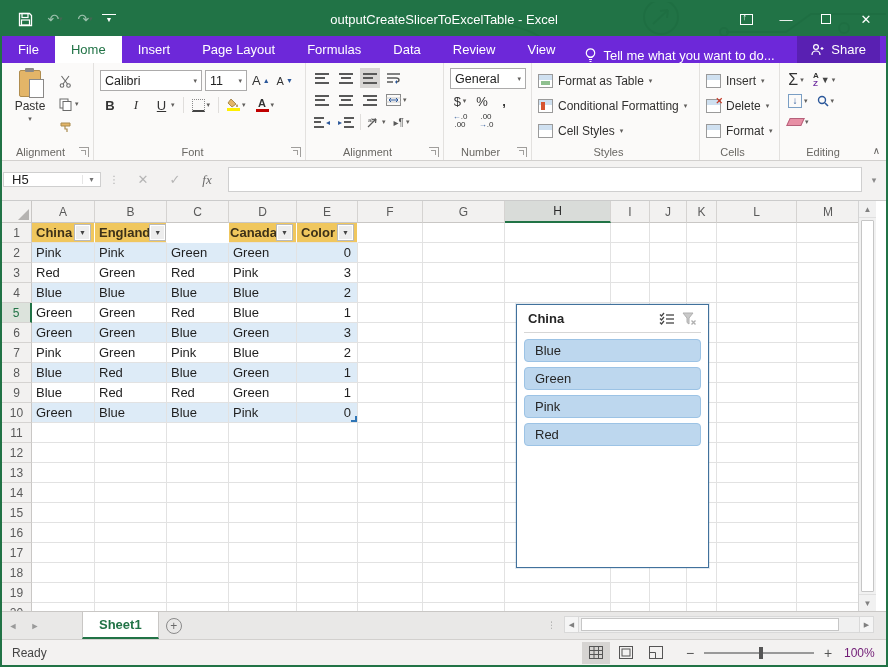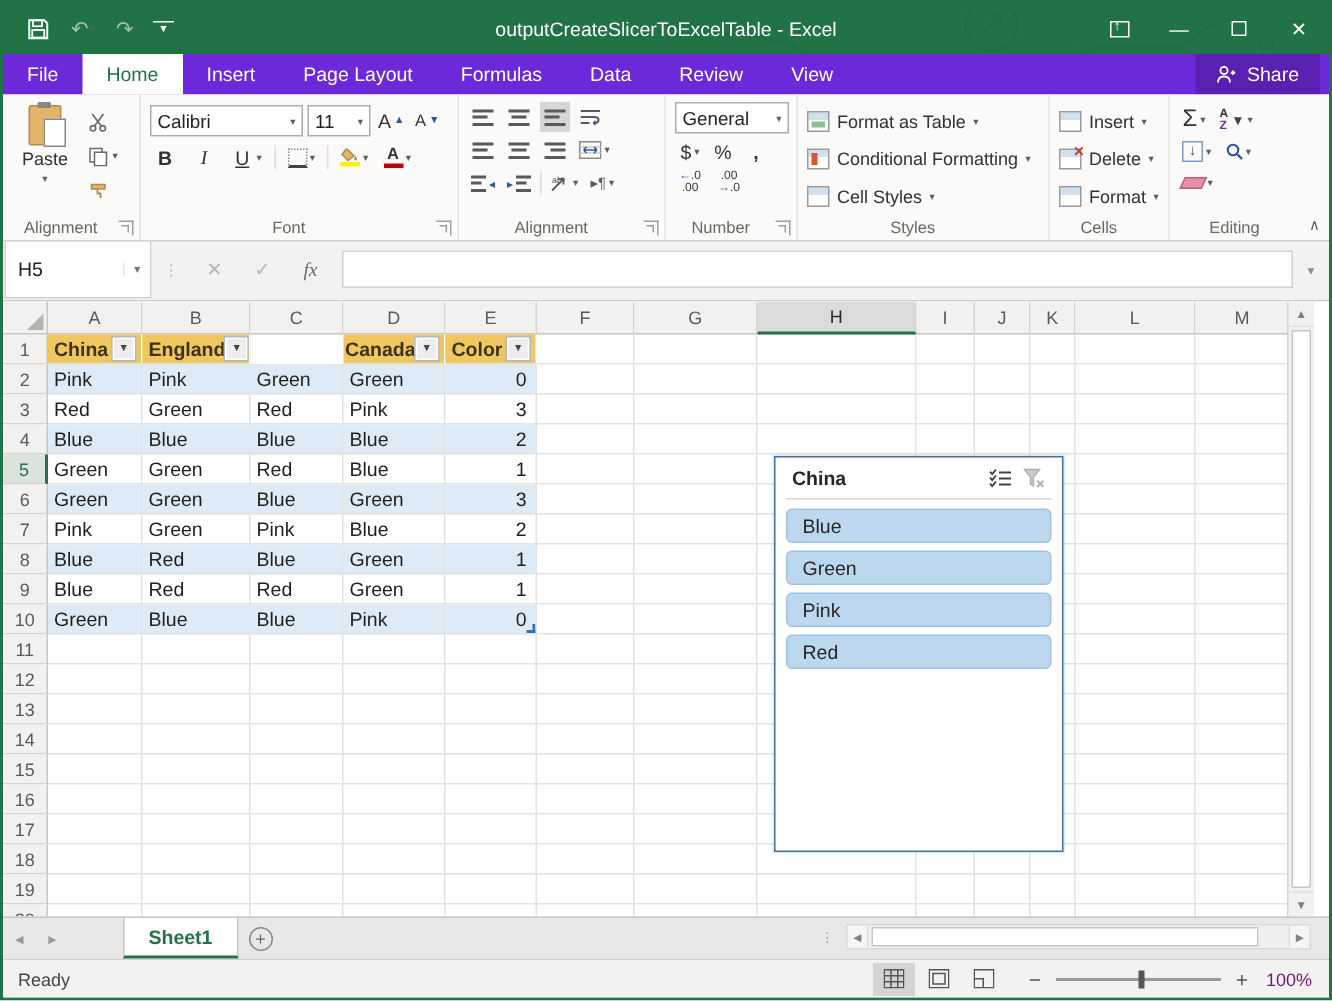--- a/index.html
+++ b/index.html
@@ -66,21 +66,21 @@
   .sigma { font-size:16px; color:#333; }
   .azicon { font-size:8px; line-height:1; color:#333; font-weight:bold; }
   .azicon .z { color:#7030A0; }
   .fillicon { width:14px; height:14px; border:1px solid #7a9ec4; display:flex;align-items:center;justify-content:center; color:#2B579A; font-size:10px; }
   .loupe { width:12px; height:12px; }
   .eraser { width:15px; height:8px; background:#E78FA5; border:1px solid #b5607a; transform:skewX(-25deg); }
   .collapse { position:absolute; right:6px; bottom:4px; font-size:10px; color:#605e5c; }
 
   
   .fbar { height:40px; background:#F3F2F1; border-bottom:1px solid #CBCBCB; display:flex; align-items:center; padding:4px 0 6px 0; flex:0 0 auto; }
-  .namebox { width:98px; height:39px; background:#fff; border:1px solid #CFCFCF; margin-left:1px; display:flex; align-items:center; font-size:13px; color:#222; }
+  .namebox { width:98px; height:15px; background:#fff; border:1px solid #CFCFCF; margin-left:1px; display:flex; align-items:center; font-size:13px; color:#222; }
   .namebox .nb-text { flex:1; padding-left:8px; }
   .namebox .nb-dd { width:18px; text-align:center; color:#737373; font-size:8px; border-left:1px solid #E5E5E5; }
   .fdots { color:#AFAFAF; font-size:10px; letter-spacing:1px; margin:0 8px; }
   .fbtns { display:flex; align-items:center; gap:2px; }
   .fbtn { width:30px; height:25px; display:flex; align-items:center; justify-content:center; font-size:13px; color:#B5B5B5; }
   .fbtn.fx { color:#6a6a6a; font-style:italic; font-family:"Liberation Serif", serif; }
   .finput { flex:1; height:25px; background:#fff; border:1px solid #CFCFCF; margin-left:6px; }
   .fexpand { width:24px; text-align:center; color:#8a8a8a; font-size:9px; }
 
   
@@ -197,20 +197,27 @@
     <div id="ribbon-tabs" style="display:flex; align-items:stretch;">
         <div class="rtab">File</div>
         <div class="rtab active">Home</div>
         <div class="rtab">Insert</div>
         <div class="rtab">Page Layout</div>
         <div class="rtab">Formulas</div>
         <div class="rtab">Data</div>
         <div class="rtab">Review</div>
         <div class="rtab">View</div>
       </div>
+    <div class="tellme">
+      <svg class="bulb" viewBox="0 0 11 15">
+          <circle cx="5.5" cy="5" r="4.2" fill="none" stroke="#fff" stroke-width="1.2"></circle>
+          <path d="M3.5 9.5 h4 M4 11.5 h3 M4.5 13.5 h2" stroke="#fff" stroke-width="1.1" fill="none"></path>
+        </svg>
+      <span>Tell me what you want to do...</span>
+    </div>
     <div class="share">
       <svg width="13" height="13" viewBox="0 0 13 13">
           <circle cx="5" cy="4" r="2.4" fill="none" stroke="#fff" stroke-width="1.2"></circle>
           <path d="M1 12 q0-4 4-4 q4 0 4 4" fill="none" stroke="#fff" stroke-width="1.2"></path>
           <path d="M9.5 5.5 h3 M11 4 v3" stroke="#fff" stroke-width="1.2"></path>
         </svg>
       <span>Share</span>
     </div>
   </div>
 

